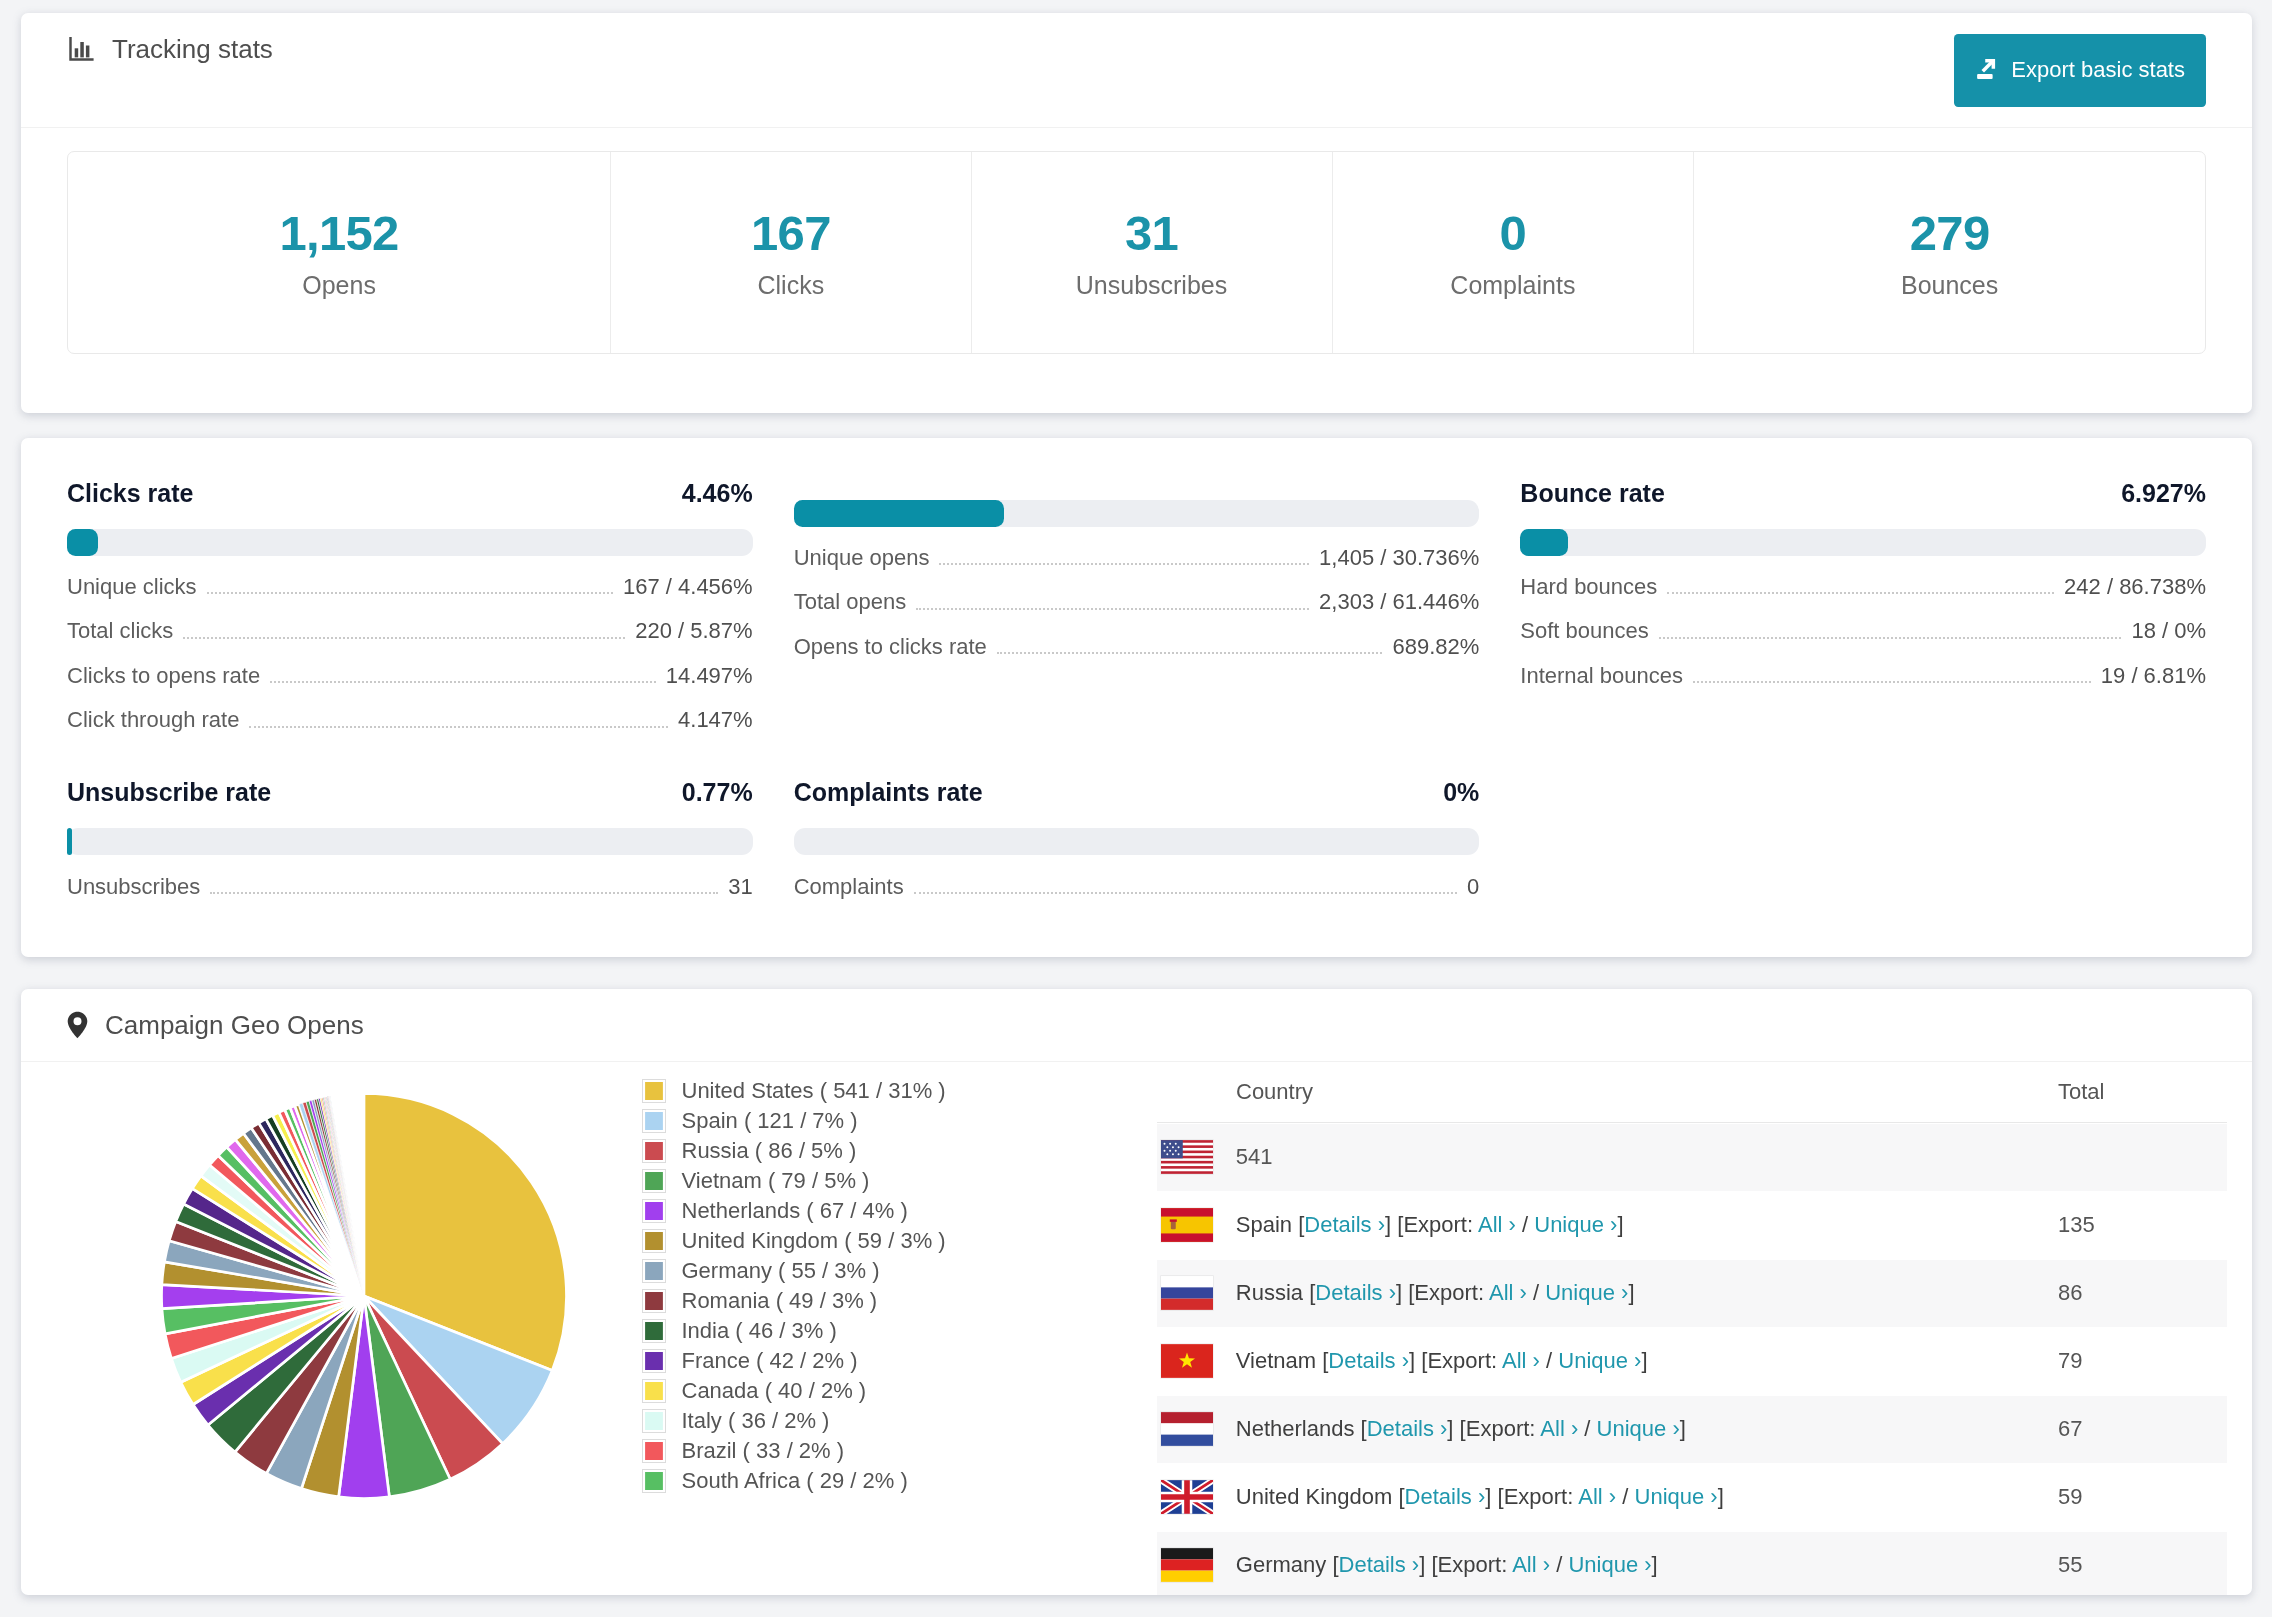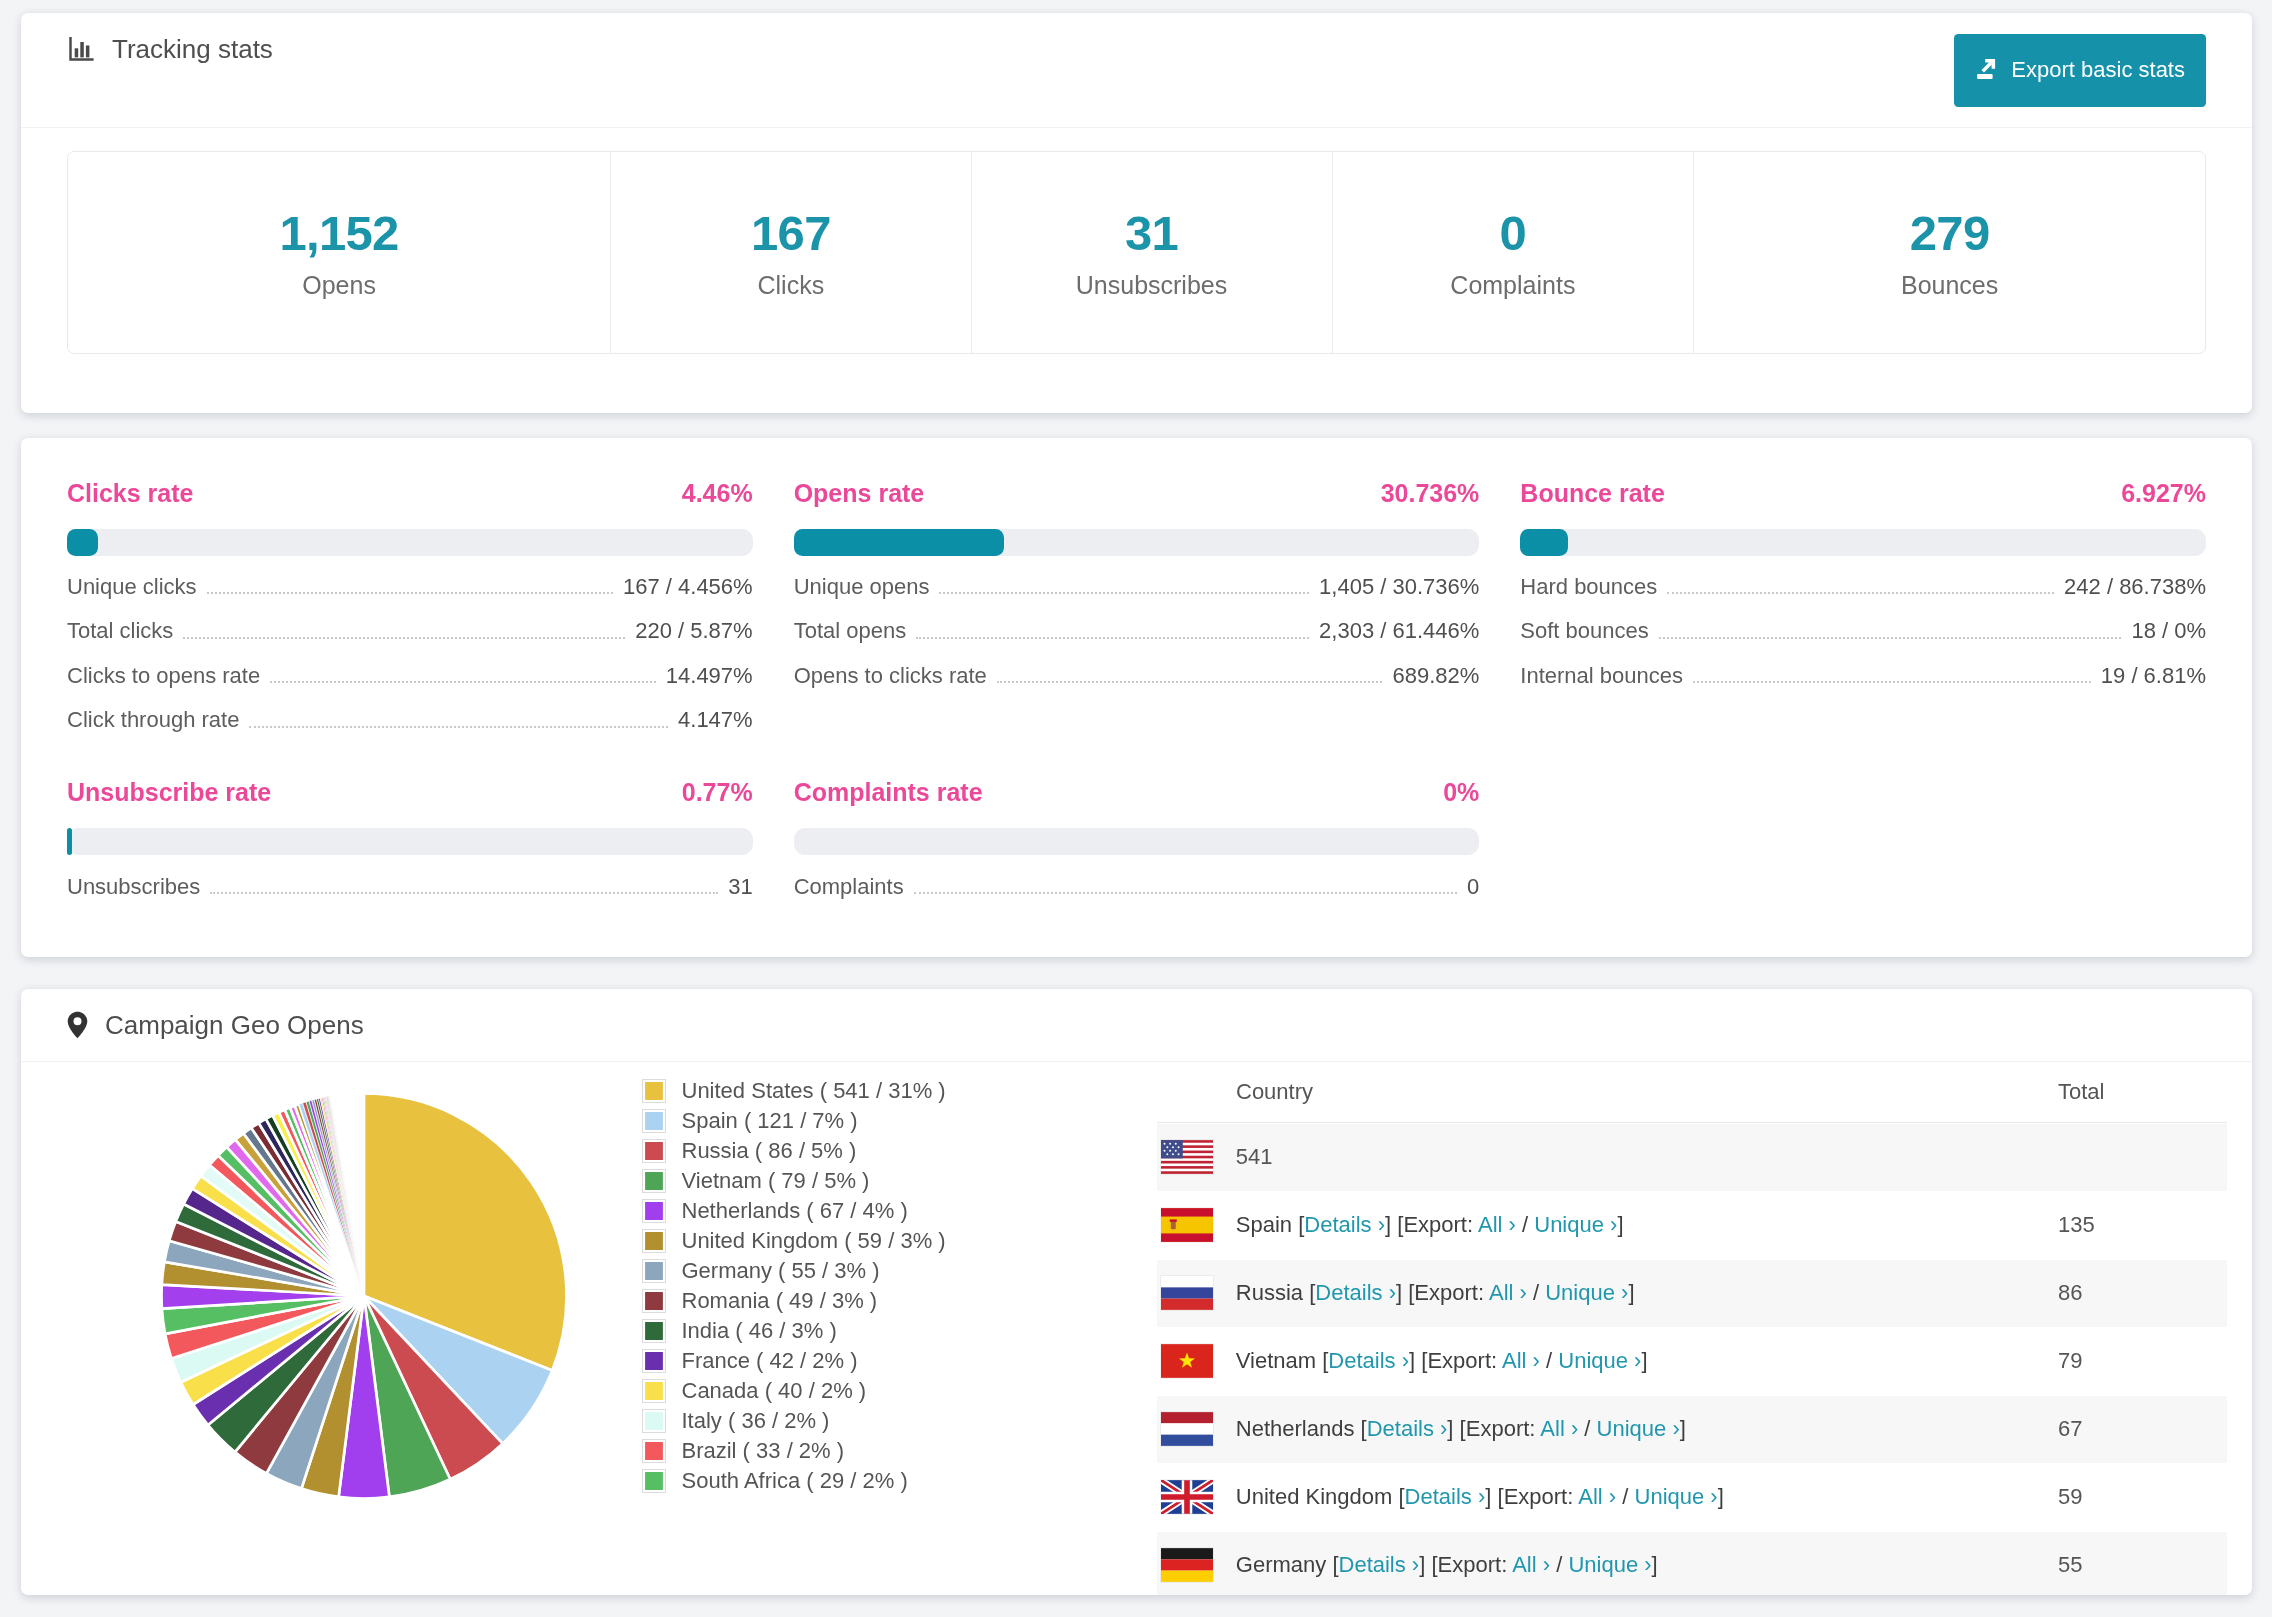--- a/index.html
+++ b/index.html
@@ -28,21 +28,21 @@
     display:grid;grid-template-columns:784fr 521fr 522fr 523fr 740fr;}
   .stat-tile{display:flex;flex-direction:column;align-items:center;justify-content:center;
     border-left:1.4px solid #ececec;}
   .stat-tile:first-child{border-left:none}
   .stat-value{font-size:49px;font-weight:700;letter-spacing:-0.7px;color:var(--accent-teal)}
   .stat-label{font-size:25px;color:#6d6d6d;margin-top:10px}
   
   #card-rates{margin-top:25px;height:519px;padding:41px 46px;}
   #rates-grid{display:grid;grid-template-columns:1fr 1fr 1fr;column-gap:41px;row-gap:45px;}
   .rate-head{display:flex;justify-content:space-between;align-items:baseline;
-    font-size:25px;font-weight:700;color:#ec4899;}
+    font-size:25px;font-weight:700;color:#0f172a;}
   .rate-bar{margin-top:21px;height:27px;background:var(--bar-track);border-radius:11.3px;}
   .rate-bar-fill{height:100%;background:var(--bar-fill);border-radius:8.5px;}
   .rate-rows{margin-top:18.4px}
   .rate-row{display:flex;align-items:flex-end;margin-top:19px;font-size:22px;color:#5d5d5d;height:25.4px}
   .leader{flex:1;border-bottom:2.1px dotted #c9c9c9;margin:0 10px 5.6px}
   .rate-row .val{color:#4f4f4f;white-space:nowrap}
   
   #card-geo{margin-top:32px;height:606px;overflow:hidden;}
   #geo-content{display:flex;height:507px;}
   #pie-box{flex:none;width:432px;height:432px;margin:18.4px 0 0 127px}
@@ -143,24 +143,20 @@
             <span class="val">14.497%</span>
           </div>
           <div class="rate-row">
             <span class="lbl">Click through rate</span>
             <span class="leader"></span>
             <span class="val">4.147%</span>
           </div>
         </div>
       </div>
       <div>
-        <div class="rate-head">
-          <span>Opens rate</span>
-          <span>30.736%</span>
-        </div>
         <div class="rate-bar">
           <div class="rate-bar-fill" style="width: 30.736%;"></div>
         </div>
         <div class="rate-rows">
           <div class="rate-row">
             <span class="lbl">Unique opens</span>
             <span class="leader"></span>
             <span class="val">1,405 / 30.736%</span>
           </div>
           <div class="rate-row">

